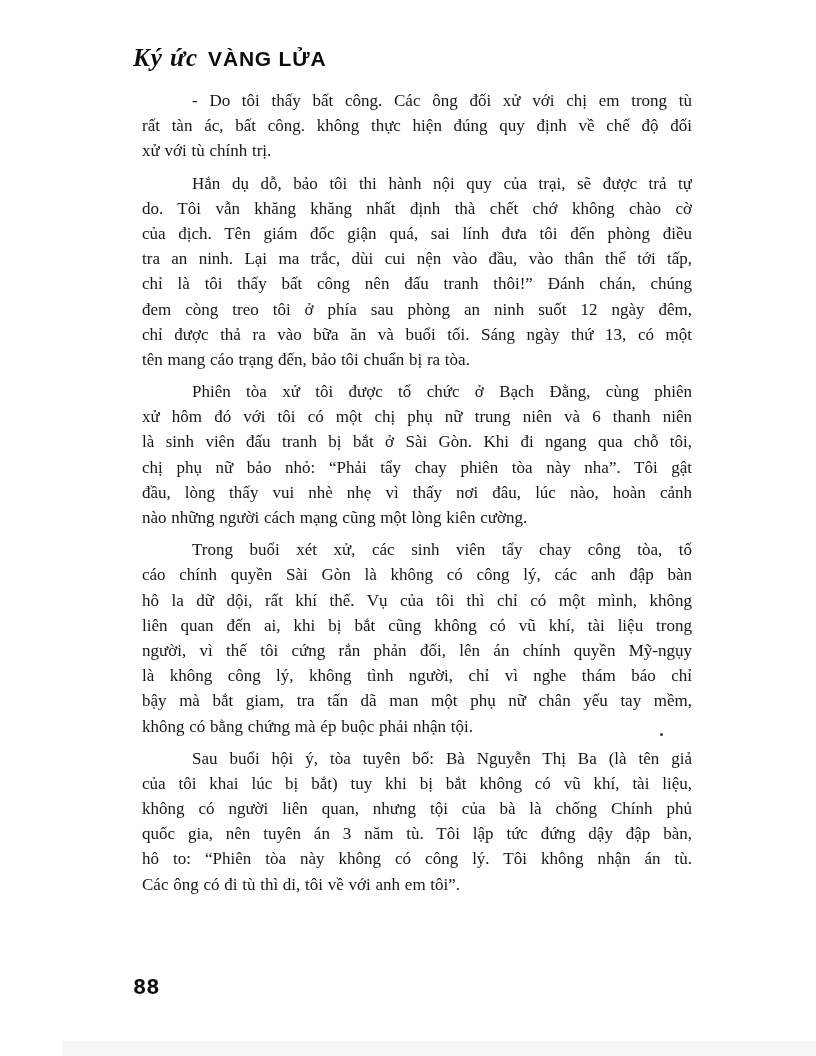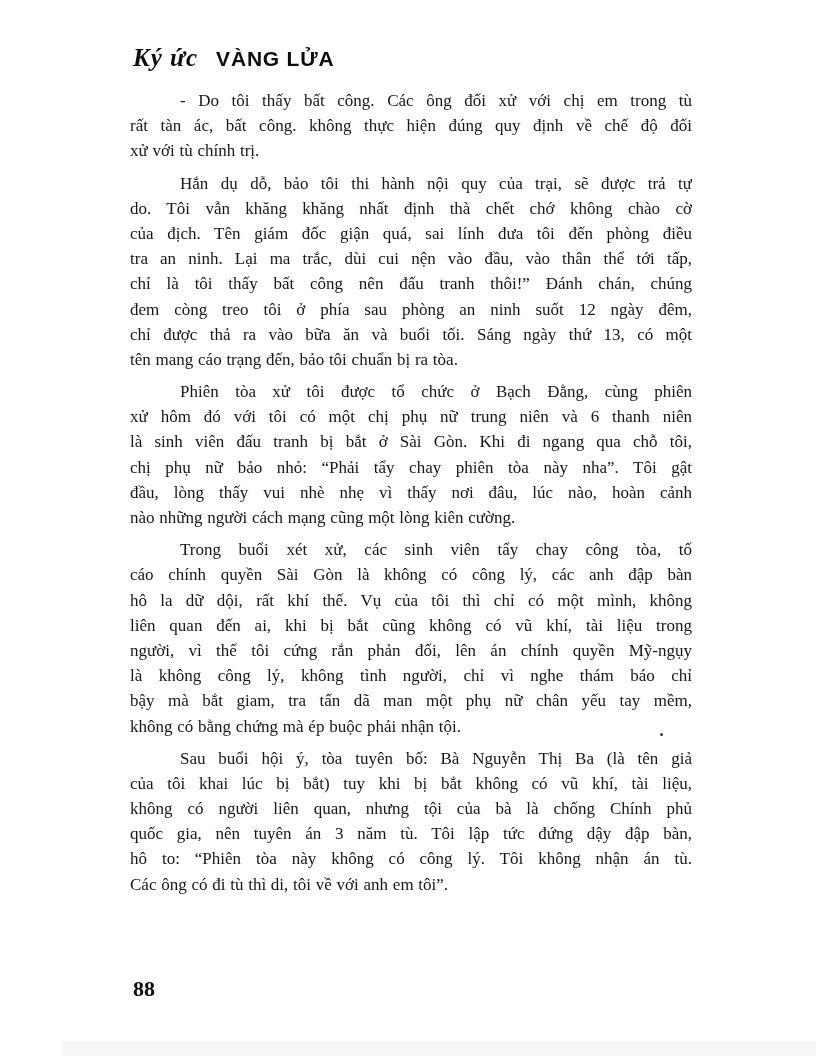--- a/index.html
+++ b/index.html
@@ -27,53 +27,54 @@
     font-weight: bold;
     font-size: 25px;
     letter-spacing: 1px;
     color: #0d0d0d;
   }
   .book-title {
     font-family: "Liberation Sans", sans-serif;
     font-weight: bold;
     font-size: 21px;
     letter-spacing: 0.8px;
-    margin-left: 18px;
+    margin-left: 10px;
     color: #0d0d0d;
   }
   .body-text {
     position: absolute;
     left: 130px;
     top: 88px;
     width: 562px;
     font-family: "Liberation Serif", serif;
     font-size: 17px;
     line-height: 25.2px;
     word-spacing: 0.5px;
     color: #161616;
   }
   .para {
     margin: 0 0 7px 0;
   }
   .line {
     text-align: justify;
     max-height: 25.2px;
     overflow: hidden;
+    margin-left: 12px;
   }
   .line.jl {
     text-align-last: justify;
   }
   .line.first {
     padding-left: 50px;
   }
   .page-number {
     position: absolute;
     left: 133px;
     top: 976px;
-    font-family: Liberation Serif, serif;
+    font-family: Liberation Mono, monospace;
     font-weight: bold;
     font-size: 22px;
     color: #0d0d0d;
   }
   .ink-speck {
     position: absolute;
     left: 660px;
     top: 733px;
     width: 3px;
     height: 3px;

